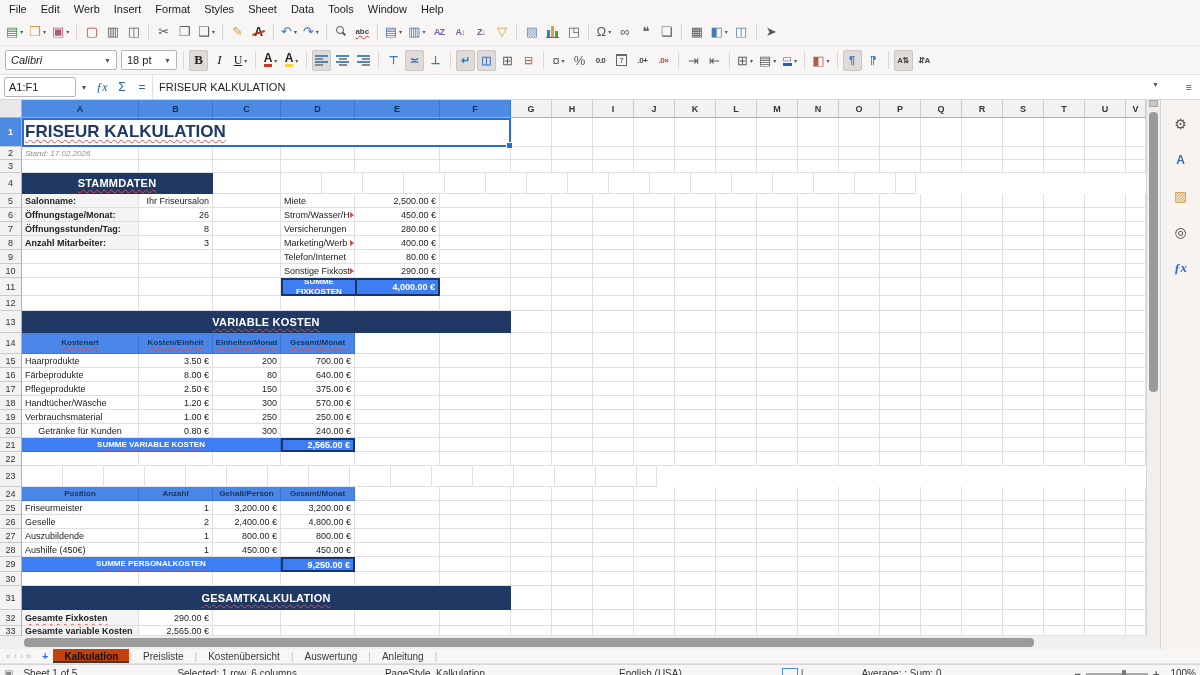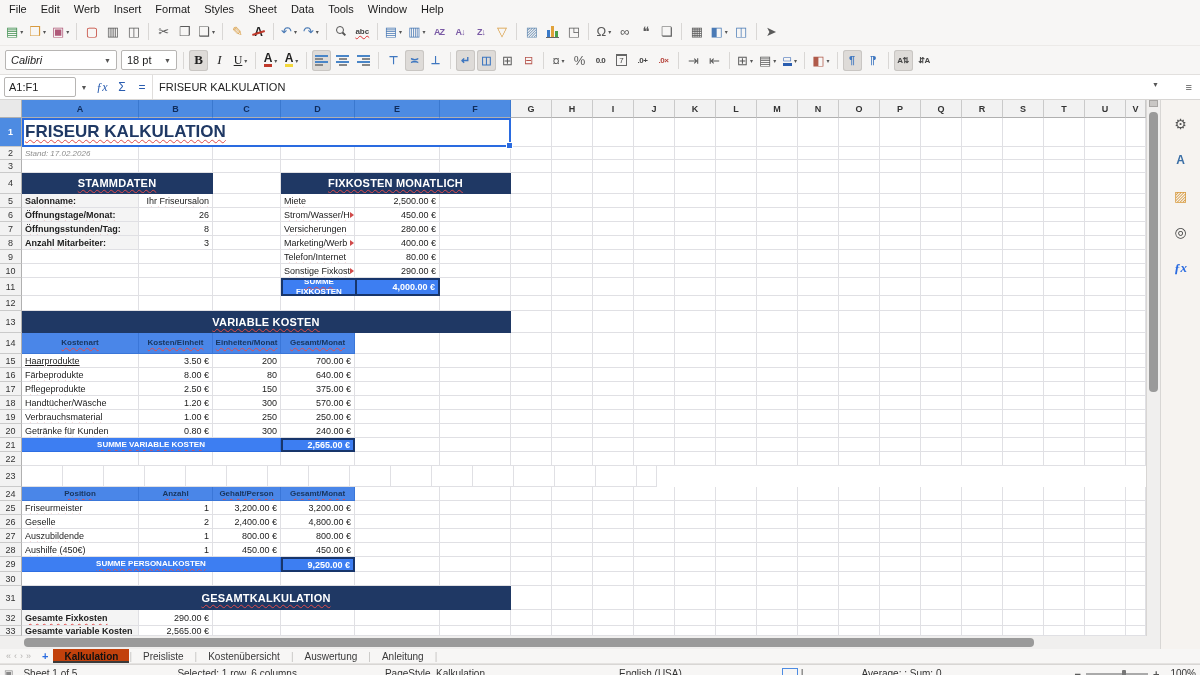--- a/index.html
+++ b/index.html
@@ -516,23 +516,20 @@
             <div class="cell" style="width: 41px;"></div>
             <div class="cell" style="width: 41px;"></div>
             <div class="cell" style="width: 20px;"></div>
           </div>
           <div class="r" style="height: 21px;">
             <div class="rh">4</div>
             <div class="cell navy" style="width: 191px;">
               <span class="sp">STAMMDATEN</span>
             </div>
             <div class="cell" style="width: 68px;"></div>
-            <div class="cell navy" style="width: 230px;">
-              <span class="sp">FIXKOSTEN MONATLICH</span>
-            </div>
             <div class="cell" style="width: 41px;"></div>
             <div class="cell" style="width: 41px;"></div>
             <div class="cell" style="width: 41px;"></div>
             <div class="cell" style="width: 41px;"></div>
             <div class="cell" style="width: 41px;"></div>
             <div class="cell" style="width: 41px;"></div>
             <div class="cell" style="width: 41px;"></div>
             <div class="cell" style="width: 41px;"></div>
             <div class="cell" style="width: 41px;"></div>
             <div class="cell" style="width: 41px;"></div>
@@ -837,21 +834,21 @@
             <div class="cell" style="width: 41px;"></div>
             <div class="cell" style="width: 41px;"></div>
             <div class="cell" style="width: 41px;"></div>
             <div class="cell" style="width: 41px;"></div>
             <div class="cell" style="width: 41px;"></div>
             <div class="cell" style="width: 41px;"></div>
             <div class="cell" style="width: 20px;"></div>
           </div>
           <div class="r" style="height: 14px;">
             <div class="rh">15</div>
-            <div class="cell" style="width: 117px; text-decoration: underline;">
+            <div class="cell" style="width: 117px;">
               <span class="sp">Haarprodukte</span>
             </div>
             <div class="cell num" style="width: 74px;">
               <span>3.50 €</span>
             </div>
             <div class="cell num" style="width: 68px;">
               <span>200</span>
             </div>
             <div class="cell num" style="width: 74px;">
               <span>700.00 €</span>
@@ -1002,21 +999,21 @@
             <div class="cell" style="width: 41px;"></div>
             <div class="cell" style="width: 41px;"></div>
             <div class="cell" style="width: 41px;"></div>
             <div class="cell" style="width: 41px;"></div>
             <div class="cell" style="width: 41px;"></div>
             <div class="cell" style="width: 41px;"></div>
             <div class="cell" style="width: 20px;"></div>
           </div>
           <div class="r" style="height: 14px;">
             <div class="rh">20</div>
-            <div class="cell" style="width: 117px;">
+            <div class="cell" style="width: 117px; justify-content: center;">
               <span class="sp">Getränke für Kunden</span>
             </div>
             <div class="cell num" style="width: 74px;">
               <span>0.80 €</span>
             </div>
             <div class="cell num" style="width: 68px;">
               <span>300</span>
             </div>
             <div class="cell num" style="width: 74px;">
               <span>240.00 €</span>

